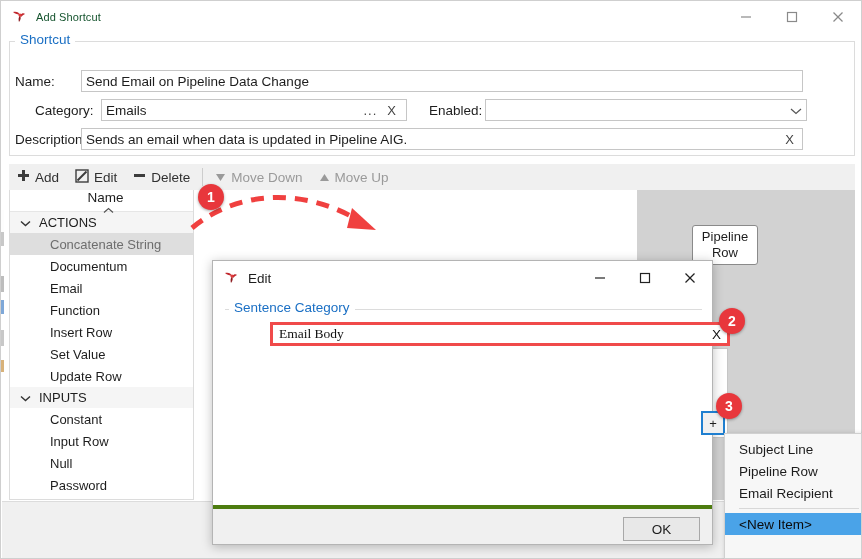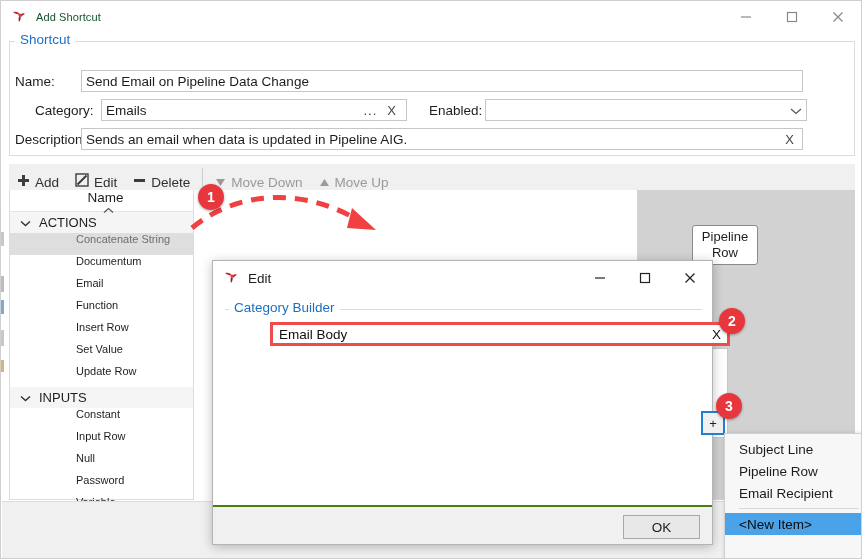--- a/index.html
+++ b/index.html
@@ -66,42 +66,42 @@
     position: relative; height: 22px; border: 1px solid #c6c6c6; background: #fff;
     display: flex; align-items: center; padding: 0 4px; font-size: 13.5px; color: #1d1d1d;
   }
   .chev { margin-left: auto; }
 
   
   .toolbar {
     position: absolute; left: 8px; top: 163px; width: 846px; height: 26px;
     background: #f0f0f0; display: flex; align-items: center;
   }
-  .tb-item { display: flex; align-items: flex-end; gap: 5px; padding: 0 8px; height: 26px; font-size: 13.5px; color: #303030; }
+  .tb-item { display: flex; align-items: center; gap: 5px; padding: 0 8px; height: 26px; font-size: 13.5px; color: #303030; }
   .tb-item.dis { color: #9a9a9a; }
   .tb-sep { width: 1px; height: 18px; background: #cdcdcd; margin: 0 4px; }
 
   
   .list-panel {
     position: absolute; left: 8px; top: 189px; width: 185px; height: 310px;
     background: #fff; border: 1px solid #dcdcdc; border-top: none;
   }
   .list-header {
     height: 22px; display: flex; align-items: center; padding-left: 8px;
     font-size: 13.5px; color: #1d1d1d; border-bottom: 1px solid #e6e6e6; background: #fff; flex-direction: column;
   }
   .list-header .caret { margin-left: 6px; font-size: 10px; color: #555; }
   .grp-row {
     height: 21px; display: flex; align-items: center; padding-left: 10px;
     background: #f5f5f5; font-size: 13px; color: #1d1d1d; gap: 8px;
   }
   .grp-row .chevd { font-size: 11px; color: #333; }
   .leaf-row {
-    height: 22px; display: flex; align-items: flex-start; padding-left: 66px;
-    font-size: 11px; color: #1d1d1d;
+    height: 22px; display: flex; align-items: center; padding-left: 40px;
+    font-size: 13px; color: #1d1d1d;
   }
   .leaf-row.sel { background: #dedede; color: #6e6e6e; }
 
   
   .canvas-area {
     position: absolute; left: 196px; top: 189px; width: 658px; height: 310px;
     background: #fff;
   }
   .canvas-gray {
     position: absolute; left: 440px; top: 0; width: 218px; height: 310px;
@@ -151,41 +151,41 @@
     color: #1a6fc4; font-size: 13.5px;
   }
 
   .ed-name-label { position: absolute; left: 20px; top: 326px; font-size: 13.5px; color: #1d1d1d; }
   .ed-name-box {
     position: absolute; left: 270px; top: 322px; width: 460px; height: 24px;
     border: 3px solid #f04a4a; background: #fff;
     display: flex; align-items: center; padding: 0 6px; font-size: 13.5px; color: #111;
     z-index: 45;
   }
-  .ed-name-box .val { flex: 1; }
+  .ed-name-box .val { flex: 1; font-family: Liberation Serif, serif; }
 
   .ed-format-label { position: absolute; left: 219px; top: 391px; font-size: 13.5px; color: #1d1d1d; }
   .ed-format-box {
     position: absolute; left: 270px; top: 348px; width: 458px; height: 90px;
     border: 1px solid #c6c6c6; background: #fff; padding: 4px 6px;
     font-size: 13.5px; color: #8d8d8d;
   }
   .ed-grip { position: absolute; left: 487px; top: 435px; display: flex; gap: 5px; }
   .ed-grip i { width: 4px; height: 4px; background: #555; display: block; }
 
   .plus-btn {
     position: absolute; left: 701px; top: 411px; width: 24px; height: 24px;
     background: #f0f0f0; border: 2px solid #1f7fd0;
     display: flex; align-items: center; justify-content: center;
     font-size: 13px; color: #1d1d1d; z-index: 46;
   }
 
   .ed-footer {
     position: absolute; left: 0; top: 244px; width: 499px; height: 39px;
-    background: #f0f0f0; border-top: 2px solid #4d7c0f;
+    background: #f0f0f0; border-top: 4px solid #4d7c0f;
   }
   .ok-btn {
     position: absolute; left: 410px; top: 8px; width: 77px; height: 24px;
     background: #e8e8e8; border: 1px solid #a8a8a8;
     display: flex; align-items: center; justify-content: center;
     font-size: 13.5px; color: #1d1d1d;
   }
 
   
   .popup-menu {
@@ -440,21 +440,21 @@
         </div>
         <div class="ed-winbtn">
           <svg width="12" height="12" viewBox="0 0 12 12">
               <line x1="1.5" y1="1.5" x2="10.5" y2="10.5" stroke="#222" stroke-width="1.2"></line>
               <line x1="10.5" y1="1.5" x2="1.5" y2="10.5" stroke="#222" stroke-width="1.2"></line>
             </svg>
         </div>
       </div>
     </div>
     <div class="ed-group-bar"></div>
-    <div class="ed-group-label">Category Builder</div>
+    <div class="ed-group-label">Sentence Category</div>
 
     <div class="ed-footer">
       <div class="ok-btn">
         <span>OK</span>
       </div>
     </div>
   </div>
 
   <div class="ed-name-label" style="left:220px;">Name:</div>
   <div class="ed-name-box">

